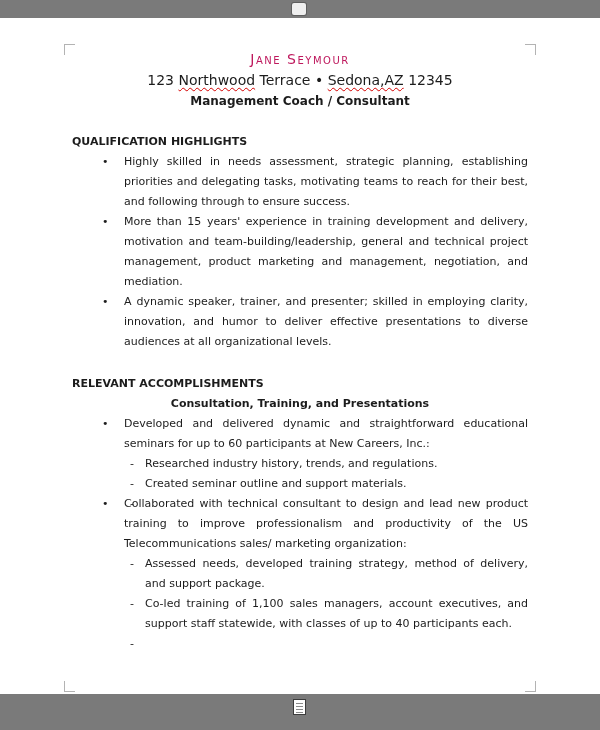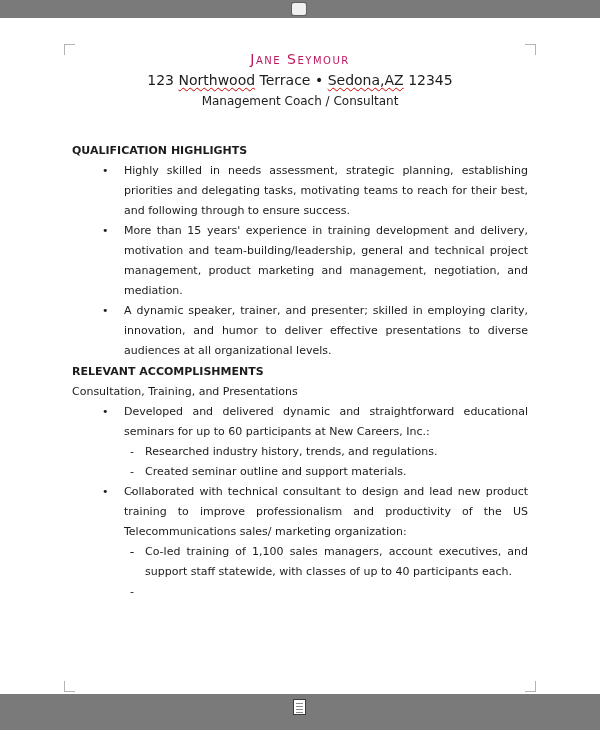--- a/index.html
+++ b/index.html
@@ -56,34 +56,34 @@
   
   .doc-header { text-align: center; }
   .name {
     font-size: 14px;
     line-height: 22px;
     font-variant: small-caps;
     letter-spacing: 1.5px;
     color: #be185d;
   }
   .hline { font-size: 14px; line-height: 21px; }
-  .doc-title { font-size: 12px; line-height: 21px; font-weight: normal; }
+  .doc-title { font-size: 12px; line-height: 21px; font-weight: bold; }
 
   .sp-err {
     text-decoration-line: underline;
     text-decoration-style: wavy;
     text-decoration-color: #d40000;
     text-decoration-thickness: 1px;
     text-underline-offset: 2px;
   }
 
   
-  .section-heading { font-weight: bold; margin-top: 1px; }
-  .section-heading.first { margin-top: 29px; }
-  .sub-heading { font-weight: normal; }
+  .section-heading { font-weight: bold; margin-top: 22px; }
+  .section-heading.first { margin-top: 20px; }
+  .sub-heading { font-weight: bold; text-align: center; }
 
   .bullet { position: relative; padding-left: 52px; text-align: justify; }
   .bullet .bmark { position: absolute; left: 30px; top: 0; }
   .subitem { position: relative; padding-left: 73px; text-align: justify; }
   .subitem .dmark { position: absolute; left: 58px; top: 0; }
 
   
   .page-gap {
     position: absolute; top: 694px; left: 0;
     width: 600px; height: 36px;
@@ -137,21 +137,21 @@
       <div class="section">
         <div class="section-heading">RELEVANT ACCOMPLISHMENTS</div>
         <div class="sub-heading">Consultation, Training, and Presentations</div>
 
         <div class="bullet"><span class="bmark">•</span><span>Developed and delivered dynamic and straightforward educational seminars for up to 60 participants at New Careers, Inc.:</span></div>
         <div class="subitem"><span class="dmark">-</span><span>Researched industry history, trends, and regulations.</span></div>
         <div class="subitem"><span class="dmark">-</span><span>Created seminar outline and support materials.</span></div>
         <div class="subitem"><span class="dmark">-</span></div>
 
         <div class="bullet"><span class="bmark">•</span><span>Collaborated with technical consultant to design and lead new product training to improve professionalism and productivity of the US Telecommunications sales/ marketing organization:</span></div>
-        <div class="subitem"><span class="dmark">-</span></div>
+        <div class="subitem"><span class="dmark">-</span><span>Assessed needs, developed training strategy, method of delivery, and support package.</span></div>
         <div class="subitem"><span class="dmark">-</span><span>Co-led training of 1,100 sales managers, account executives, and support staff statewide, with classes of up to 40 participants each.</span></div>
         <div class="subitem"><span class="dmark">-</span></div>
       </div>
 
     </div>
   </div>
 
   <div class="page-gap">
     <div class="gap-icon"></div>
   </div>

